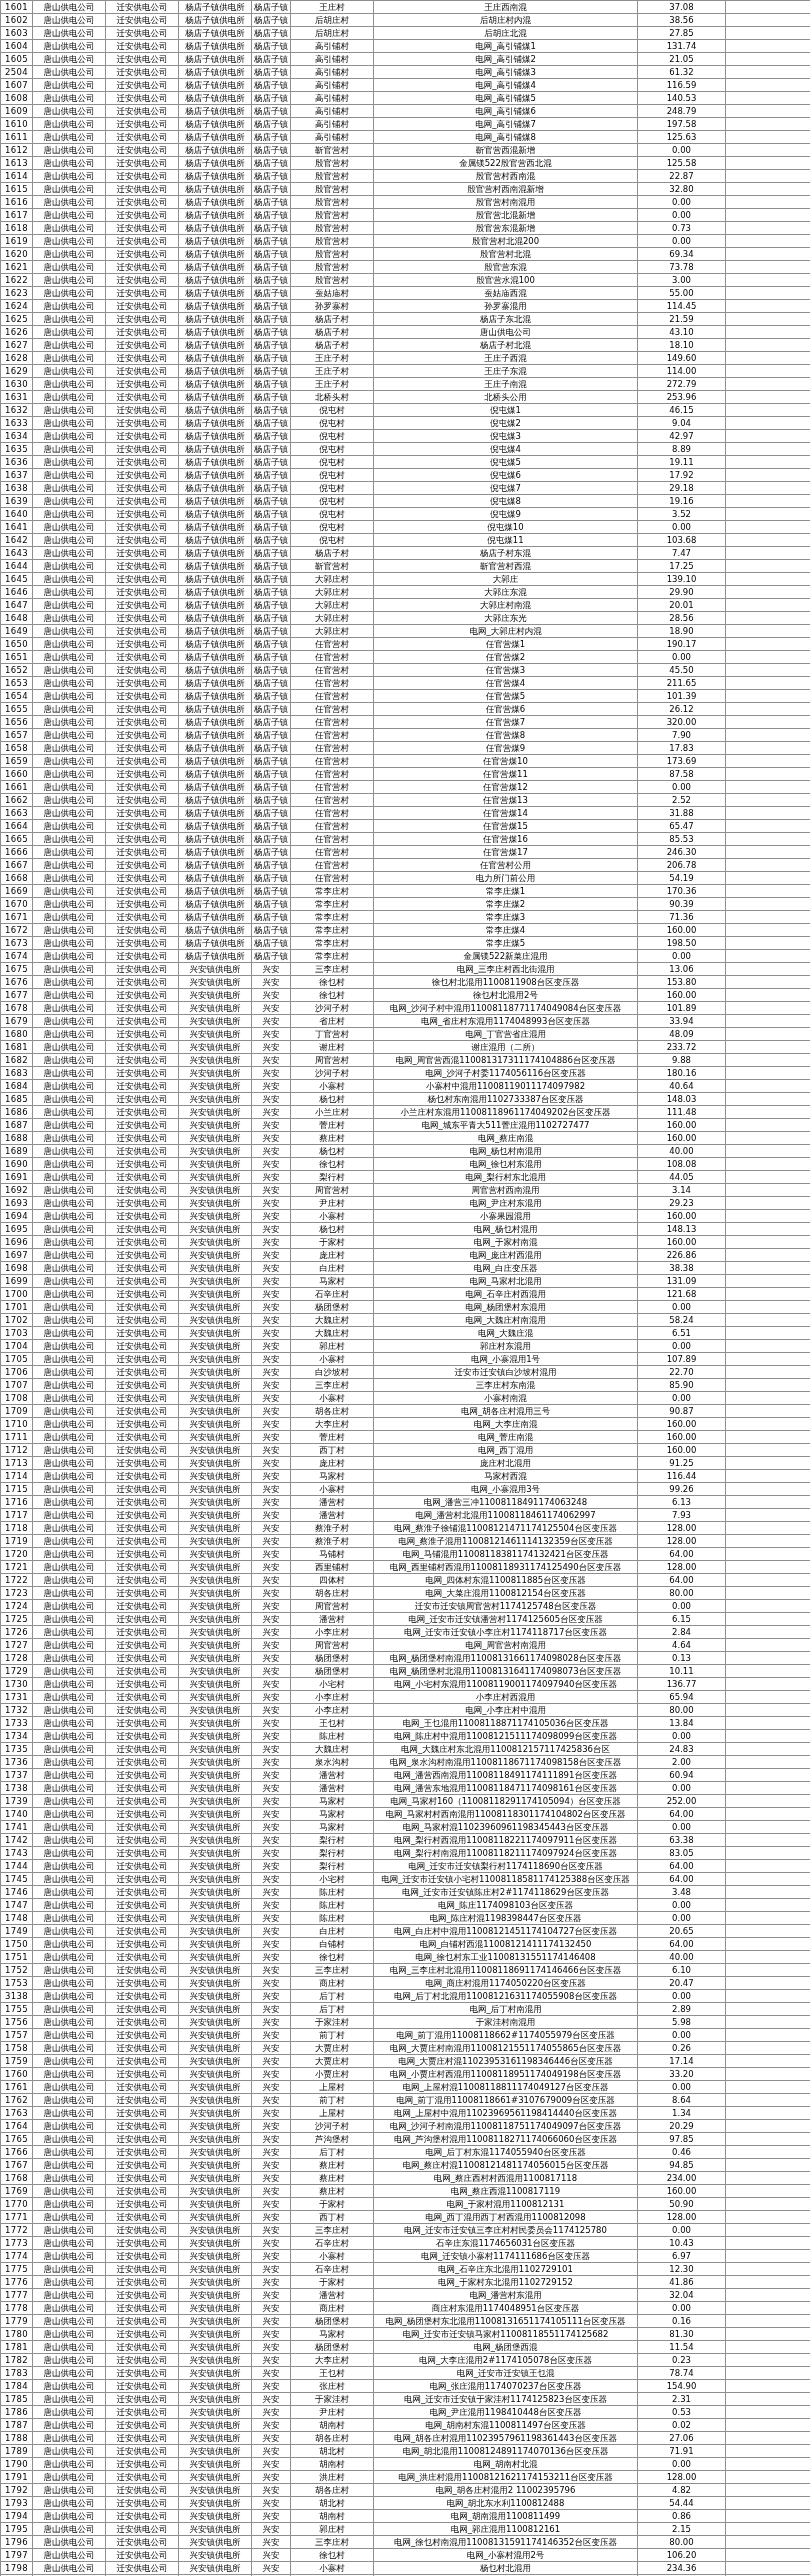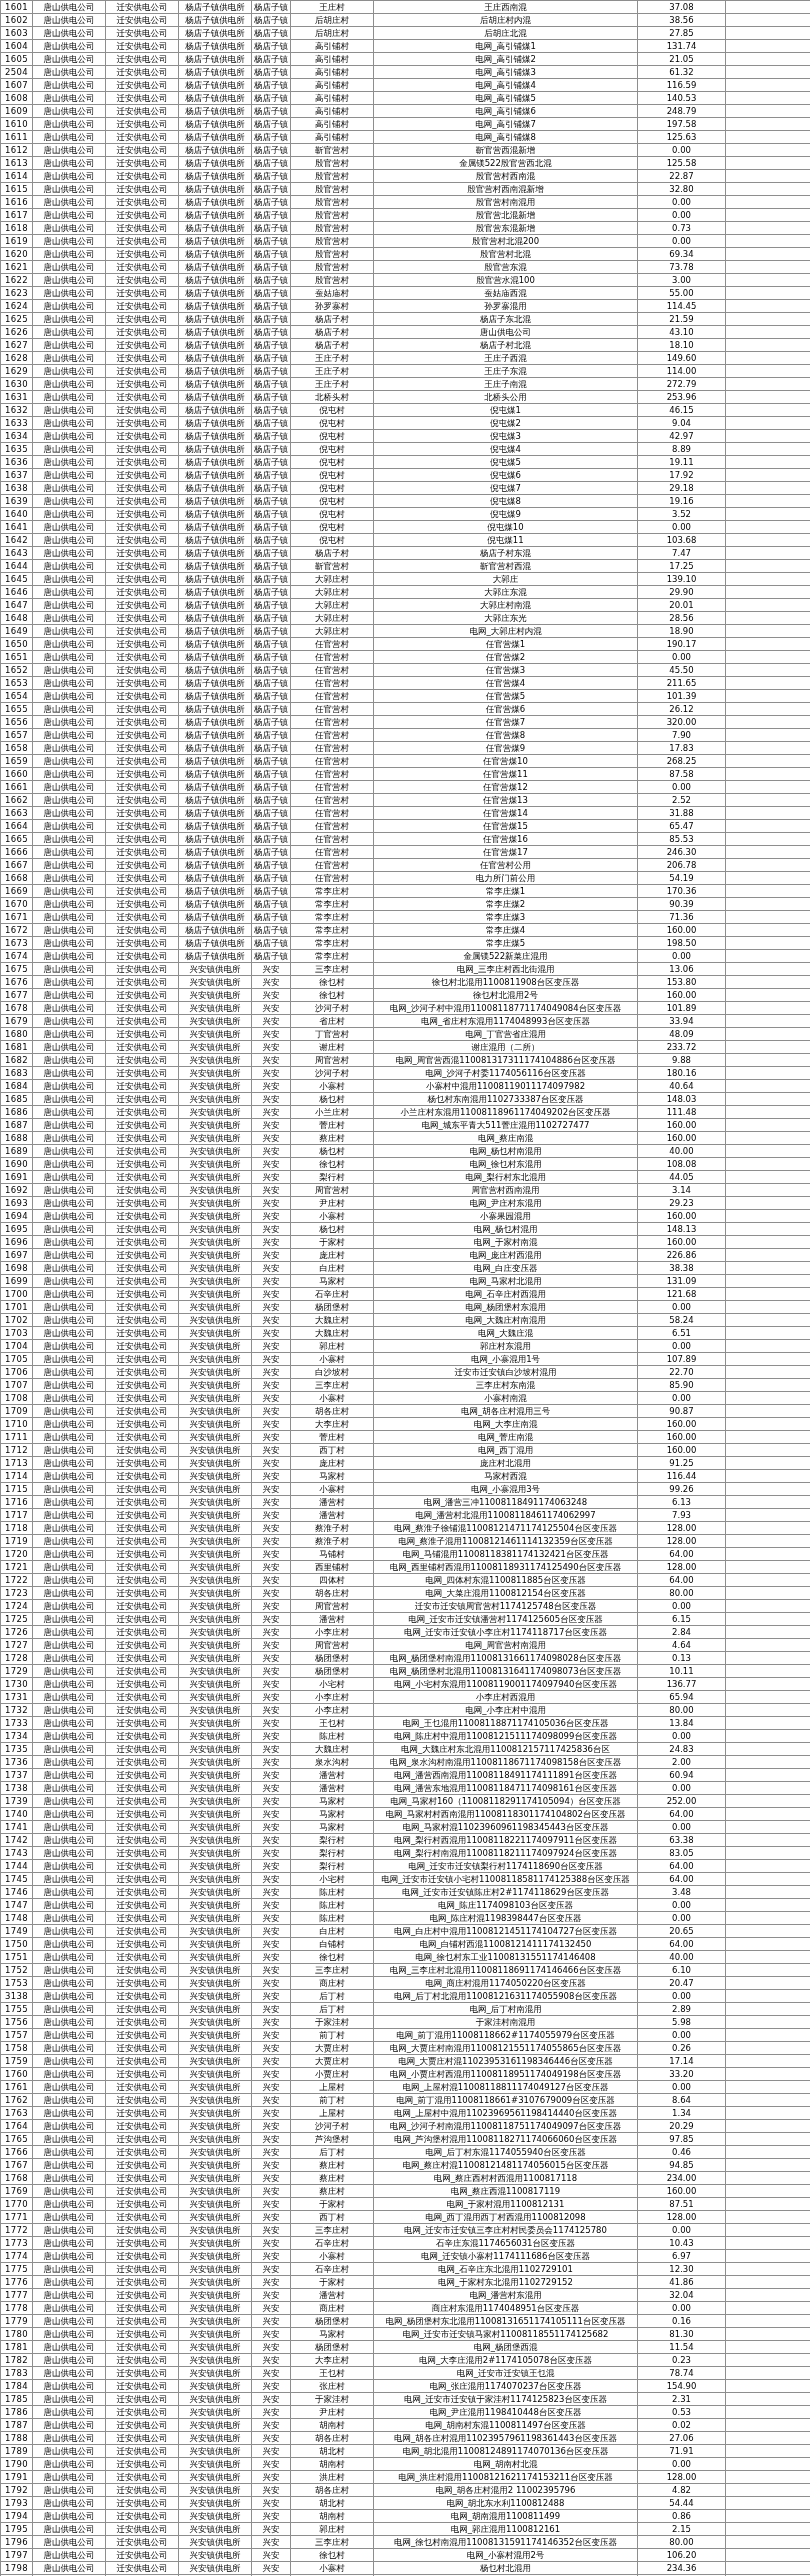--- a/index.html
+++ b/index.html
@@ -681,21 +681,21 @@
         <td class="c8"></td>
       </tr>
       <tr>
         <td class="c0">1659</td>
         <td class="c1">唐山供电公司</td>
         <td class="c2">迁安供电公司</td>
         <td class="c3">杨店子镇供电所</td>
         <td class="c4">杨店子镇</td>
         <td class="c5">任官营村</td>
         <td class="c6">任官营煤10</td>
-        <td class="c7">268.25</td>
+        <td class="c7">173.69</td>
         <td class="c8"></td>
       </tr>
       <tr>
         <td class="c0">1660</td>
         <td class="c1">唐山供电公司</td>
         <td class="c2">迁安供电公司</td>
         <td class="c3">杨店子镇供电所</td>
         <td class="c4">杨店子镇</td>
         <td class="c5">任官营村</td>
         <td class="c6">任官营煤11</td>
@@ -1902,21 +1902,21 @@
         <td class="c8"></td>
       </tr>
       <tr>
         <td class="c0">1770</td>
         <td class="c1">唐山供电公司</td>
         <td class="c2">迁安供电公司</td>
         <td class="c3">兴安镇供电所</td>
         <td class="c4">兴安</td>
         <td class="c5">于家村</td>
         <td class="c6">电网_于家村混用1100812131</td>
-        <td class="c7">87.51</td>
+        <td class="c7">50.90</td>
         <td class="c8"></td>
       </tr>
       <tr>
         <td class="c0">1771</td>
         <td class="c1">唐山供电公司</td>
         <td class="c2">迁安供电公司</td>
         <td class="c3">兴安镇供电所</td>
         <td class="c4">兴安</td>
         <td class="c5">西丁村</td>
         <td class="c6">电网_西丁混用西丁村西混用1100812098</td>

